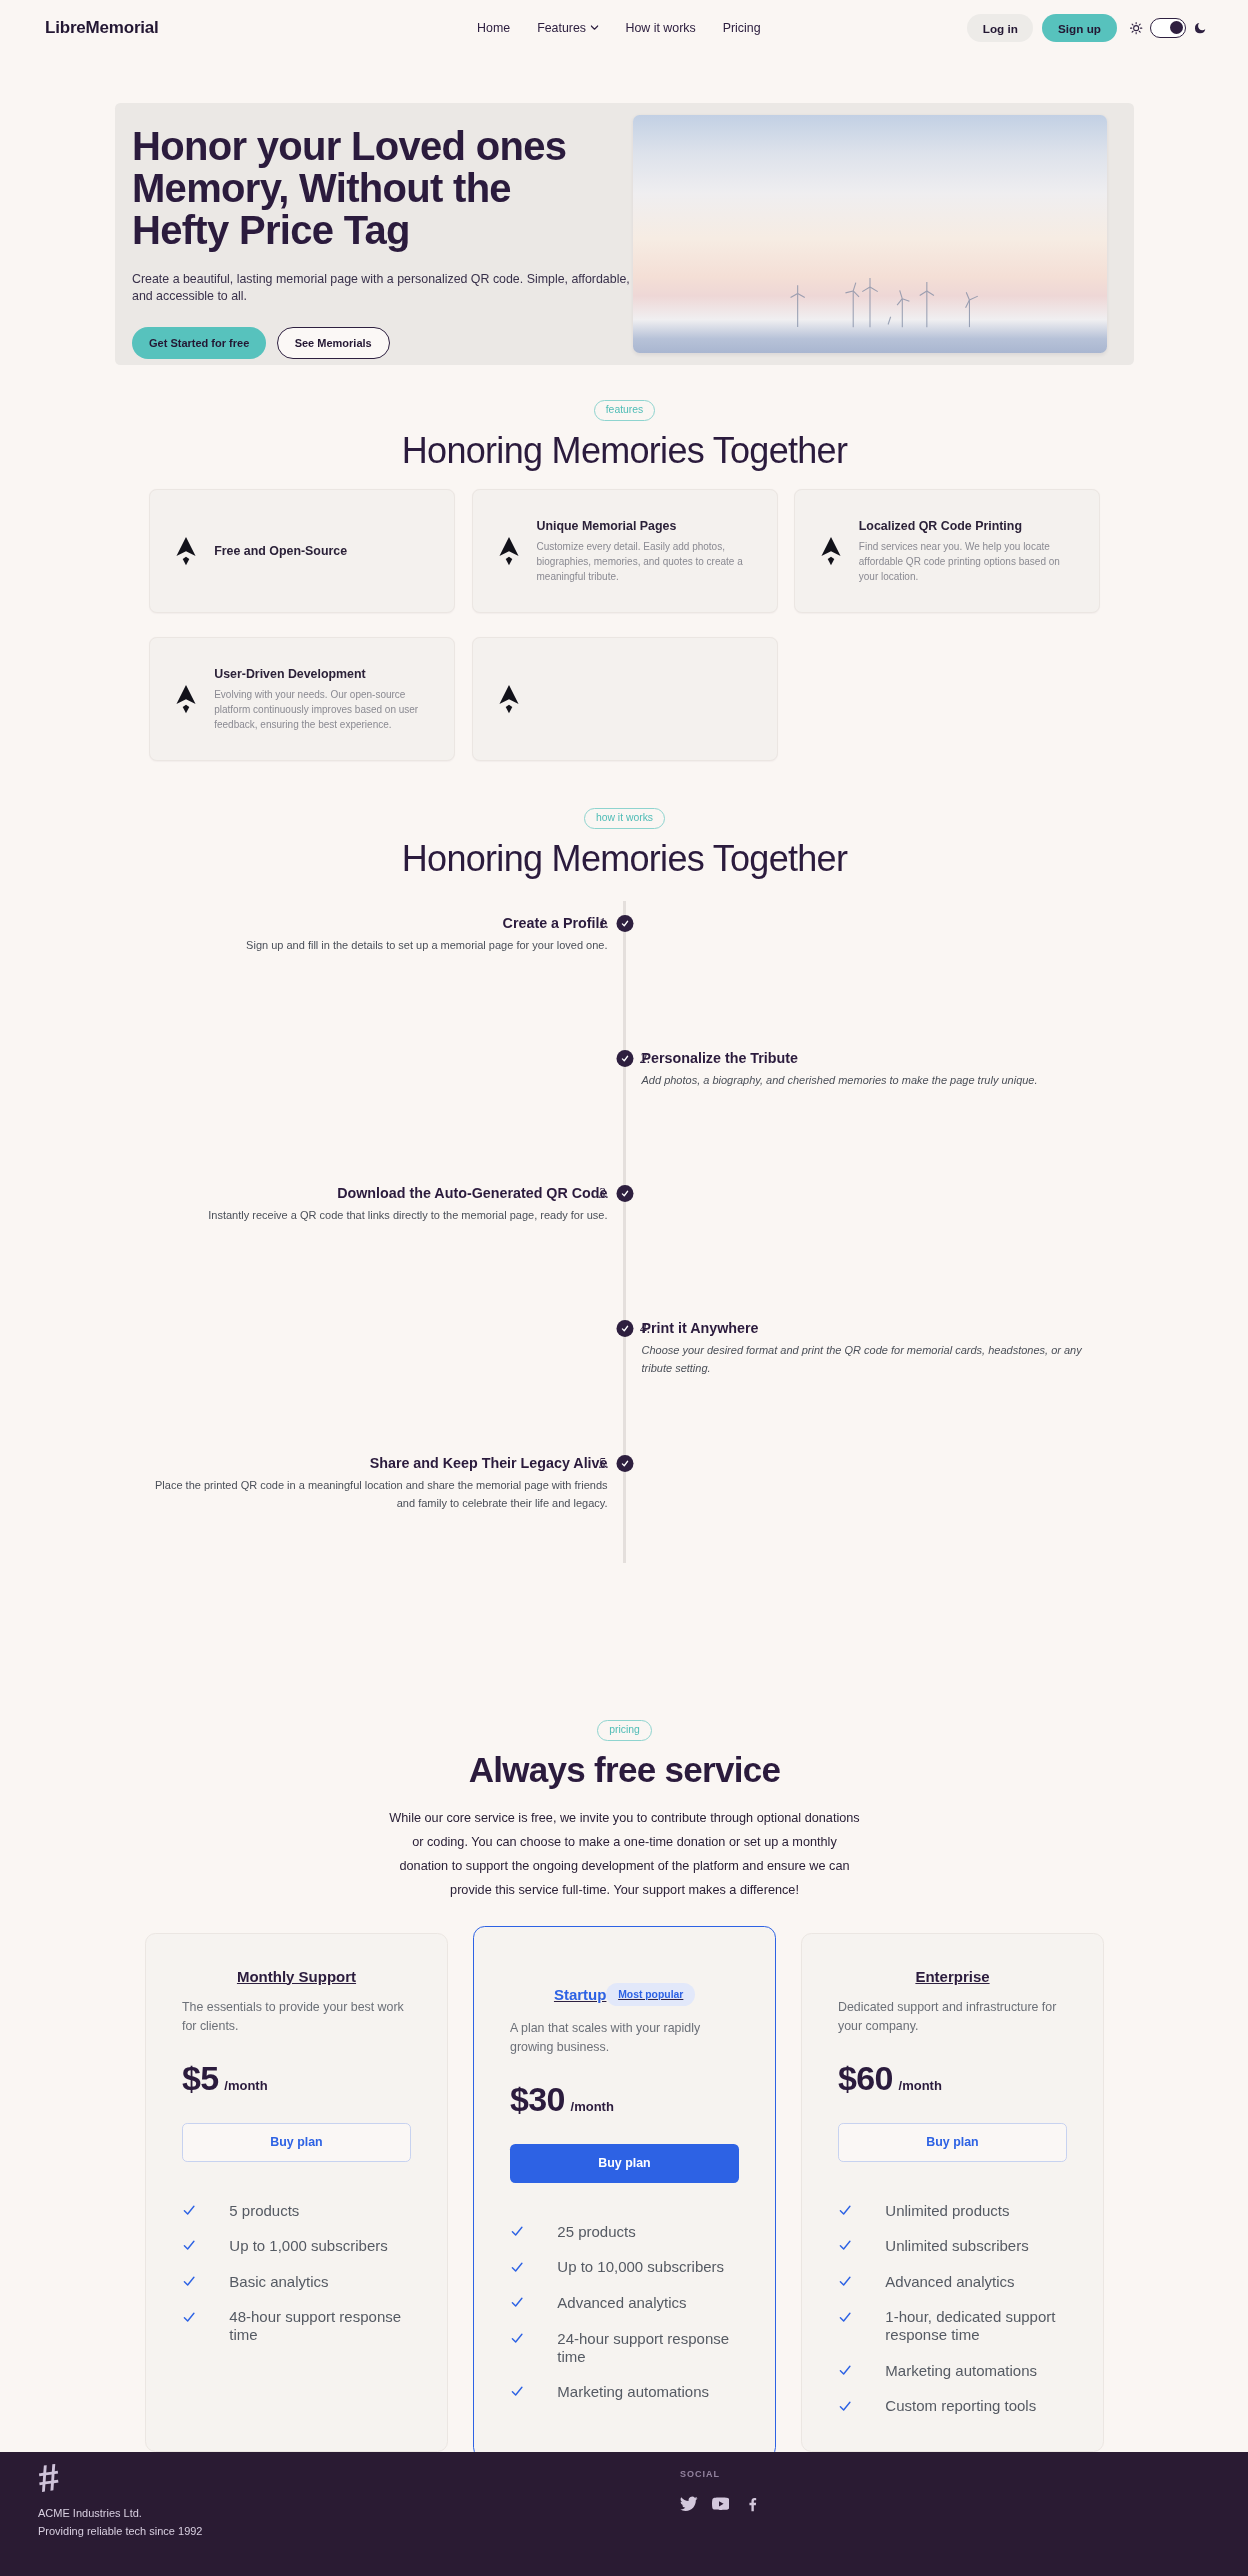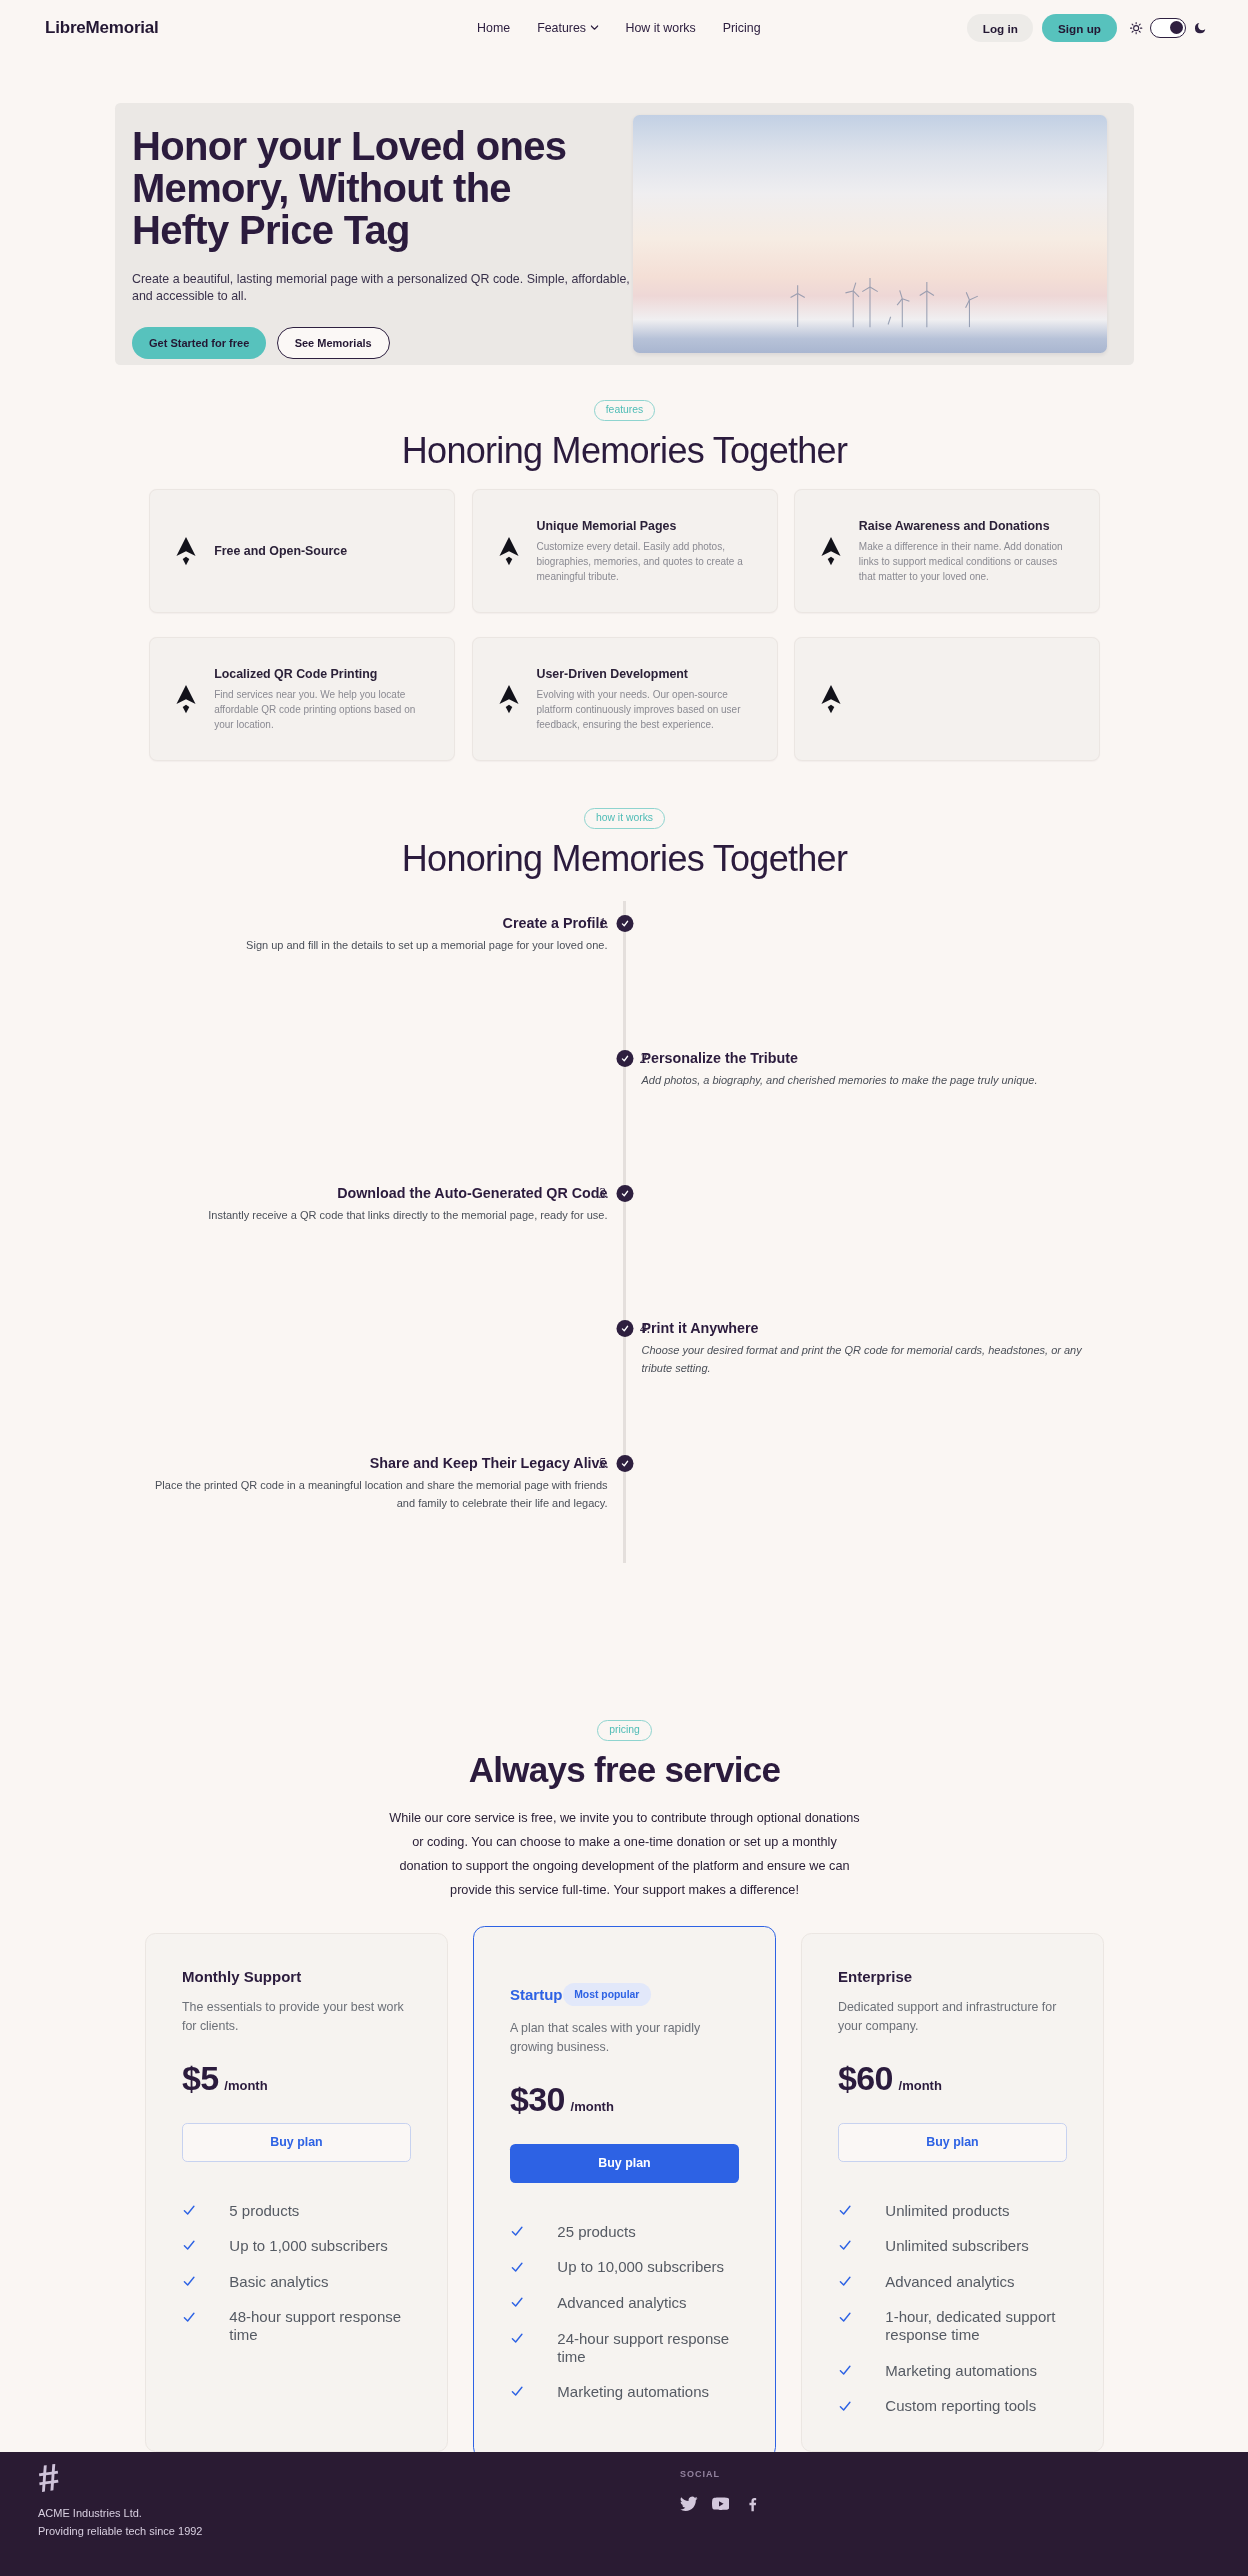--- a/index.html
+++ b/index.html
@@ -119,21 +119,21 @@
     margin-top:15.6px; max-width:471px; text-align:center;
     font-size:12.7px; line-height:24px; color:#2b2138;
   }
   .plan-grid { margin-top:31px; display:grid; grid-template-columns:repeat(3,303px); column-gap:25px; align-items:stretch; }
   .plan-card {
     background:#f6f3f0; border:0.7px solid #ebe6e2; border-radius:10.4px;
     padding:34px 36px 36px; min-height:463px;
     display:flex; flex-direction:column;
   }
   .plan-card.highlight { border:1.3px solid #2d62e4; border-radius:11.7px; margin:-6.5px 0; padding-top:56px; }
-  .plan-head { display:flex; align-items:center; justify-content:flex-start; }
+  .plan-head { display:flex; align-items:center; justify-content:center;text-decoration:underline; }
   .plan-name { font-size:15px; font-weight:700; color:#2b1b3d; }
   .plan-card.highlight .plan-name { color:#2d62e4; }
   .plan-badge {
     background:#e2e8fa; color:#2d62e4; font-size:10.4px; font-weight:700;
     border-radius:650px; padding:5.9px 11.7px;
   }
   .plan-desc { margin-top:13px; font-size:12.4px; line-height:19.5px; color:#6c7078; }
   .plan-price { margin-top:22px; display:flex; align-items:baseline; gap:5.9px; }
   .price-amount { font-size:34px; font-weight:700; color:#2b1b3d; letter-spacing:-0.7px; }
   .price-period { font-size:13px; font-weight:700; color:#2b1b3d; }
@@ -274,30 +274,20 @@
       <svg class="feat-icon" viewBox="0 0 32 44" fill="#12121a">
           <path d="M16 0 L30.5 29 L16 21.5 L1.5 29 Z"></path>
           <path d="M16 30 L21 33.5 L16 43 L11 33.5 Z"></path>
         </svg>
       <div>
         <div class="feat-title">Unique Memorial Pages</div>
         <div class="feat-desc">Customize every detail. Easily add photos, biographies, memories, and quotes to create a meaningful tribute.</div>
       </div>
     </div>
 
-    <div class="feat-card">
-      <svg class="feat-icon" viewBox="0 0 32 44" fill="#12121a">
-          <path d="M16 0 L30.5 29 L16 21.5 L1.5 29 Z"></path>
-          <path d="M16 30 L21 33.5 L16 43 L11 33.5 Z"></path>
-        </svg>
-      <div>
-        <div class="feat-title">Raise Awareness and Donations</div>
-        <div class="feat-desc">Make a difference in their name. Add donation links to support medical conditions or causes that matter to your loved one.</div>
-      </div>
-    </div>
 
     <div class="feat-card">
       <svg class="feat-icon" viewBox="0 0 32 44" fill="#12121a">
           <path d="M16 0 L30.5 29 L16 21.5 L1.5 29 Z"></path>
           <path d="M16 30 L21 33.5 L16 43 L11 33.5 Z"></path>
         </svg>
       <div>
         <div class="feat-title">Localized QR Code Printing</div>
         <div class="feat-desc">Find services near you. We help you locate affordable QR code printing options based on your location.</div>
       </div>

